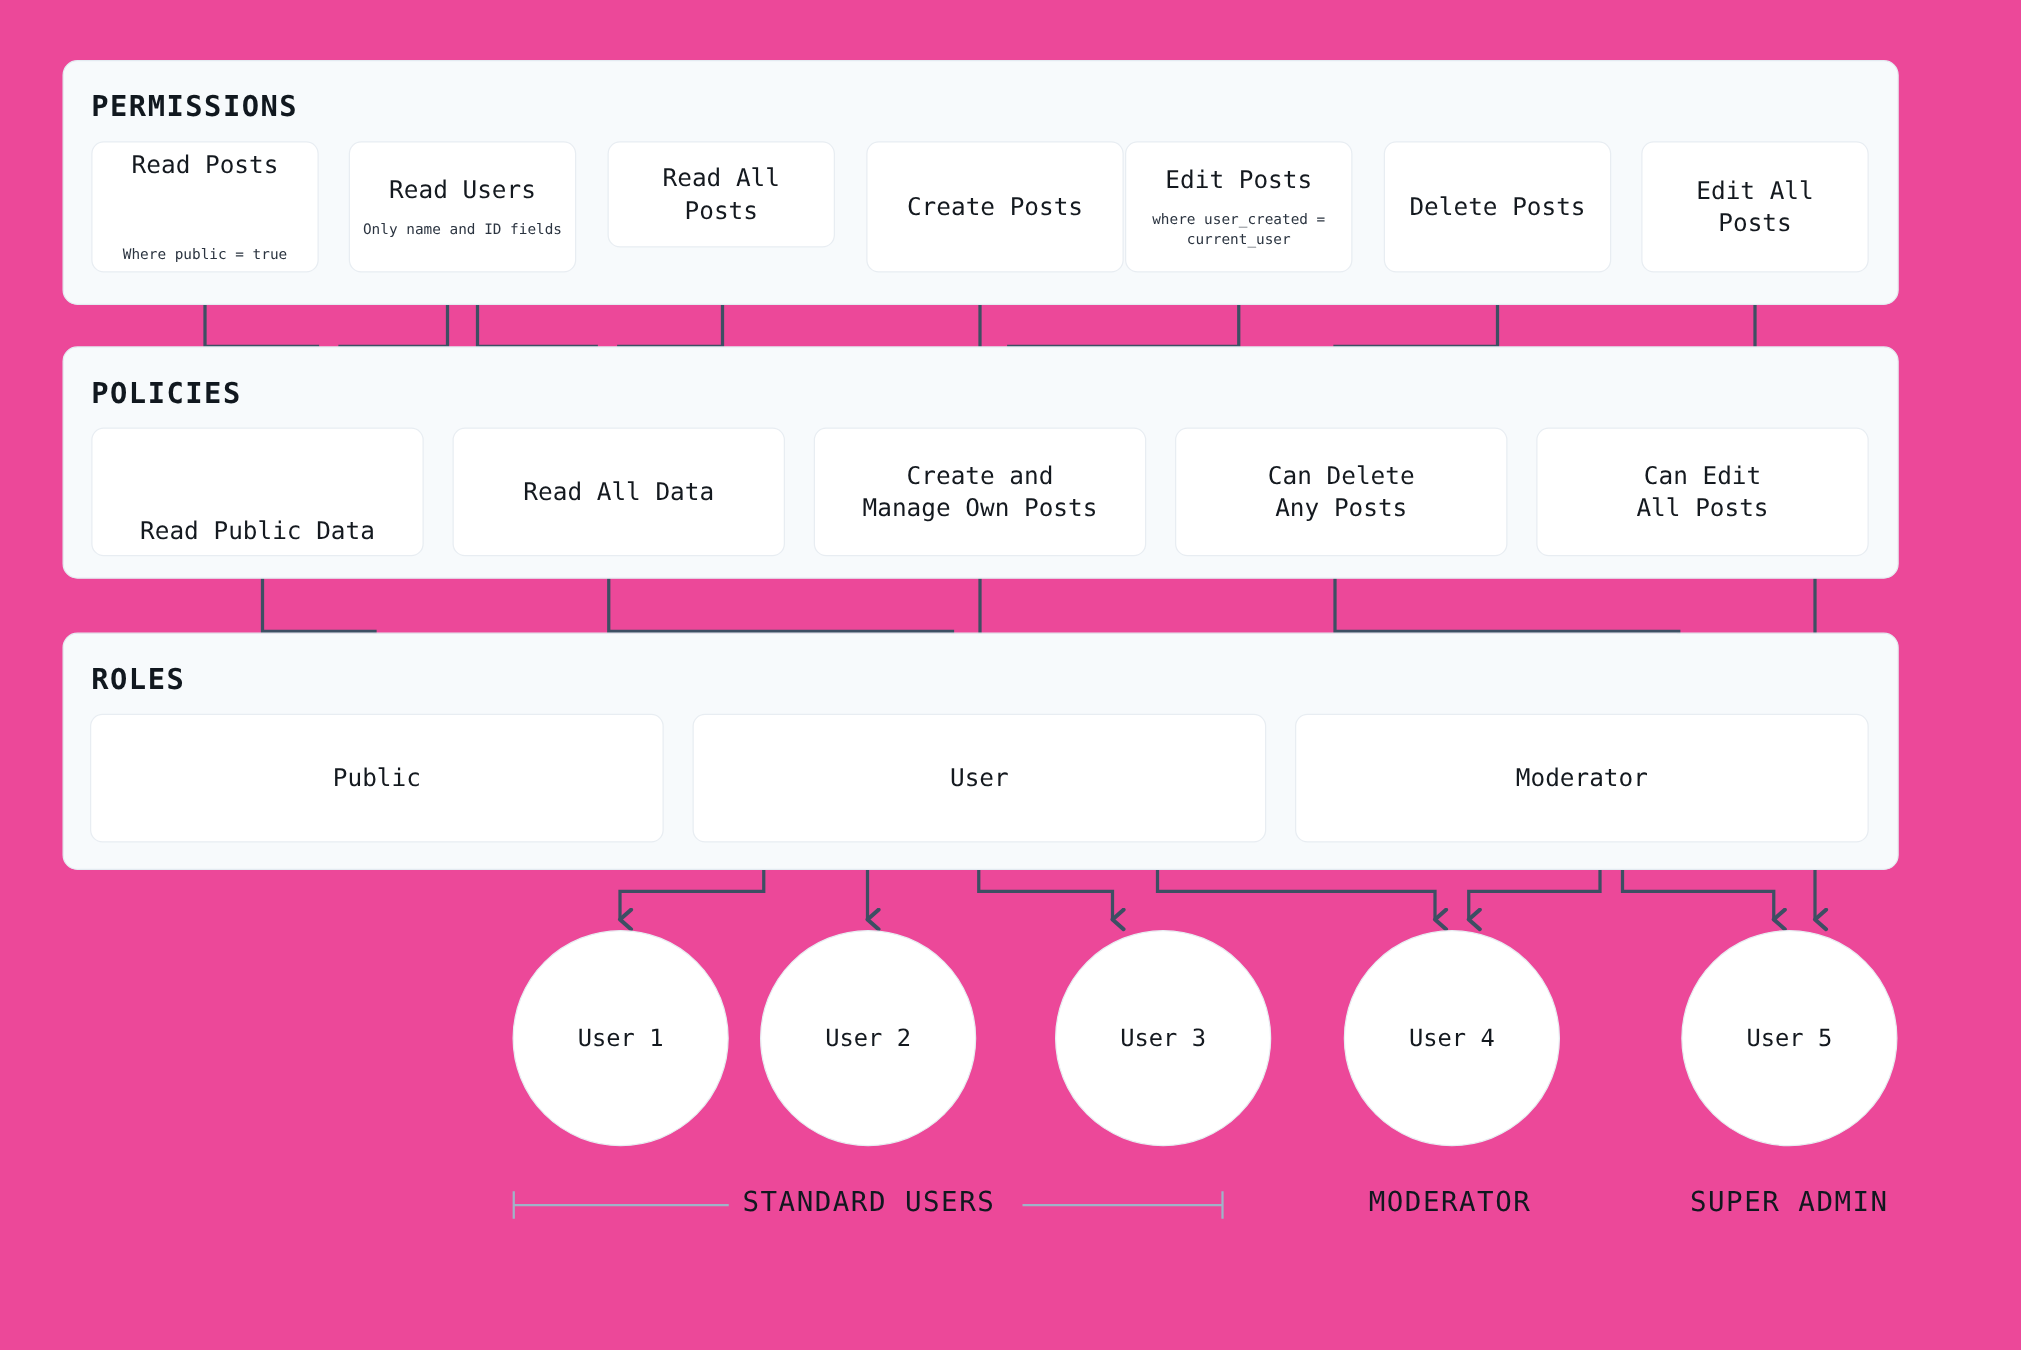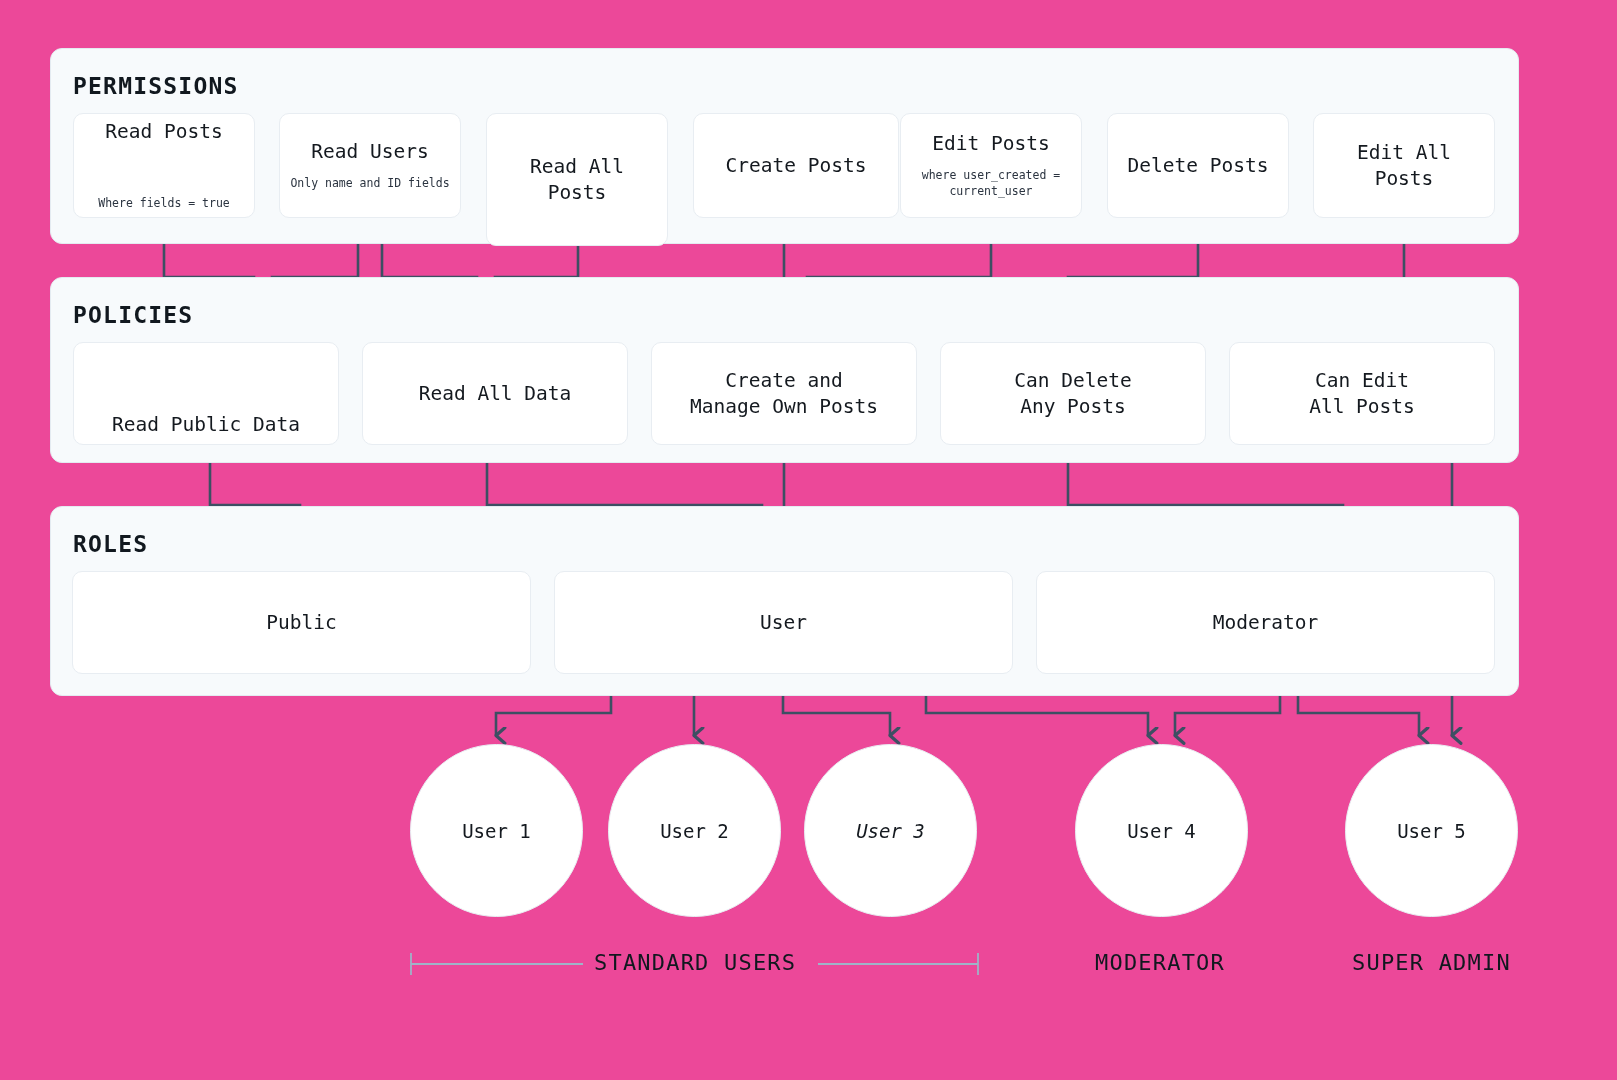--- a/index.html
+++ b/index.html
@@ -67,21 +67,21 @@
     font-size: 11.5px;
     color: #2b3440;
     margin-top: 11px;
     line-height: 1.38;
     white-space: pre-line;
   }
 
   
   #perm-0 { left: 73px;   top: 113px; width: 182px; height: 105px; gap: 40px; }
   #perm-1 { left: 279px;  top: 113px; width: 182px; height: 105px; }
-  #perm-2 { left: 486px;  top: 113px; width: 182px; height: 133px; }
+  #perm-2 { left: 486px;  top: 113px; width: 182px; height: 85px; }
   #perm-3 { left: 693px;  top: 113px; width: 206px; height: 105px; }
   #perm-4 { left: 900px;  top: 113px; width: 182px; height: 105px; }
   #perm-5 { left: 1107px; top: 113px; width: 182px; height: 105px; }
   #perm-6 { left: 1313px; top: 113px; width: 182px; height: 105px; }
 
   
   #pol-0 { left: 73px;   top: 342px; width: 266px; height: 103px; justify-content: flex-end; }
   #pol-1 { left: 362px;  top: 342px; width: 266px; height: 103px; }
   #pol-2 { left: 651px;  top: 342px; width: 266px; height: 103px; }
   #pol-3 { left: 940px;  top: 342px; width: 266px; height: 103px; }
@@ -105,21 +105,21 @@
     box-sizing: border-box;
     display: flex;
     align-items: center;
     justify-content: center;
     font-family: "DejaVu Sans Mono", "Liberation Mono", monospace;
     font-size: 19px;
     color: #14191f;
   }
   #user-0 { left: 410px;  top: 744px; }
   #user-1 { left: 608px;  top: 744px; }
-  #user-2 { left: 804px;  top: 744px; font-style: italic; }
+  #user-2 { left: 844px;  top: 744px; }
   #user-3 { left: 1075px; top: 744px; }
   #user-4 { left: 1345px; top: 744px; }
 
   
   .group-label {
     position: absolute;
     font-family: "DejaVu Sans Mono", "Liberation Mono", monospace;
     font-size: 22px;
     font-weight: 400;
     letter-spacing: 1.2px;
@@ -204,21 +204,21 @@
     <path class="bracket" d="M411,964 L583,964"></path>
     <path class="bracket" d="M818,964 L978,964"></path>
     <path class="bracket" d="M978,953 L978,975"></path>
   </svg>
 
   <div class="section" id="sec-permissions"></div>
   <div class="section-title" id="title-permissions">PERMISSIONS</div>
 
   <div class="card" id="perm-0">
     <div class="card-title">Read Posts</div>
-    <div class="card-sub">Where fields = true</div>
+    <div class="card-sub">Where public = true</div>
   </div>
   <div class="card" id="perm-1">
     <div class="card-title">Read Users</div>
     <div class="card-sub">Only name and ID fields</div>
   </div>
   <div class="card" id="perm-2">
     <div class="card-title">Read All Posts</div>
   </div>
   <div class="card" id="perm-3">
     <div class="card-title">Create Posts</div>

